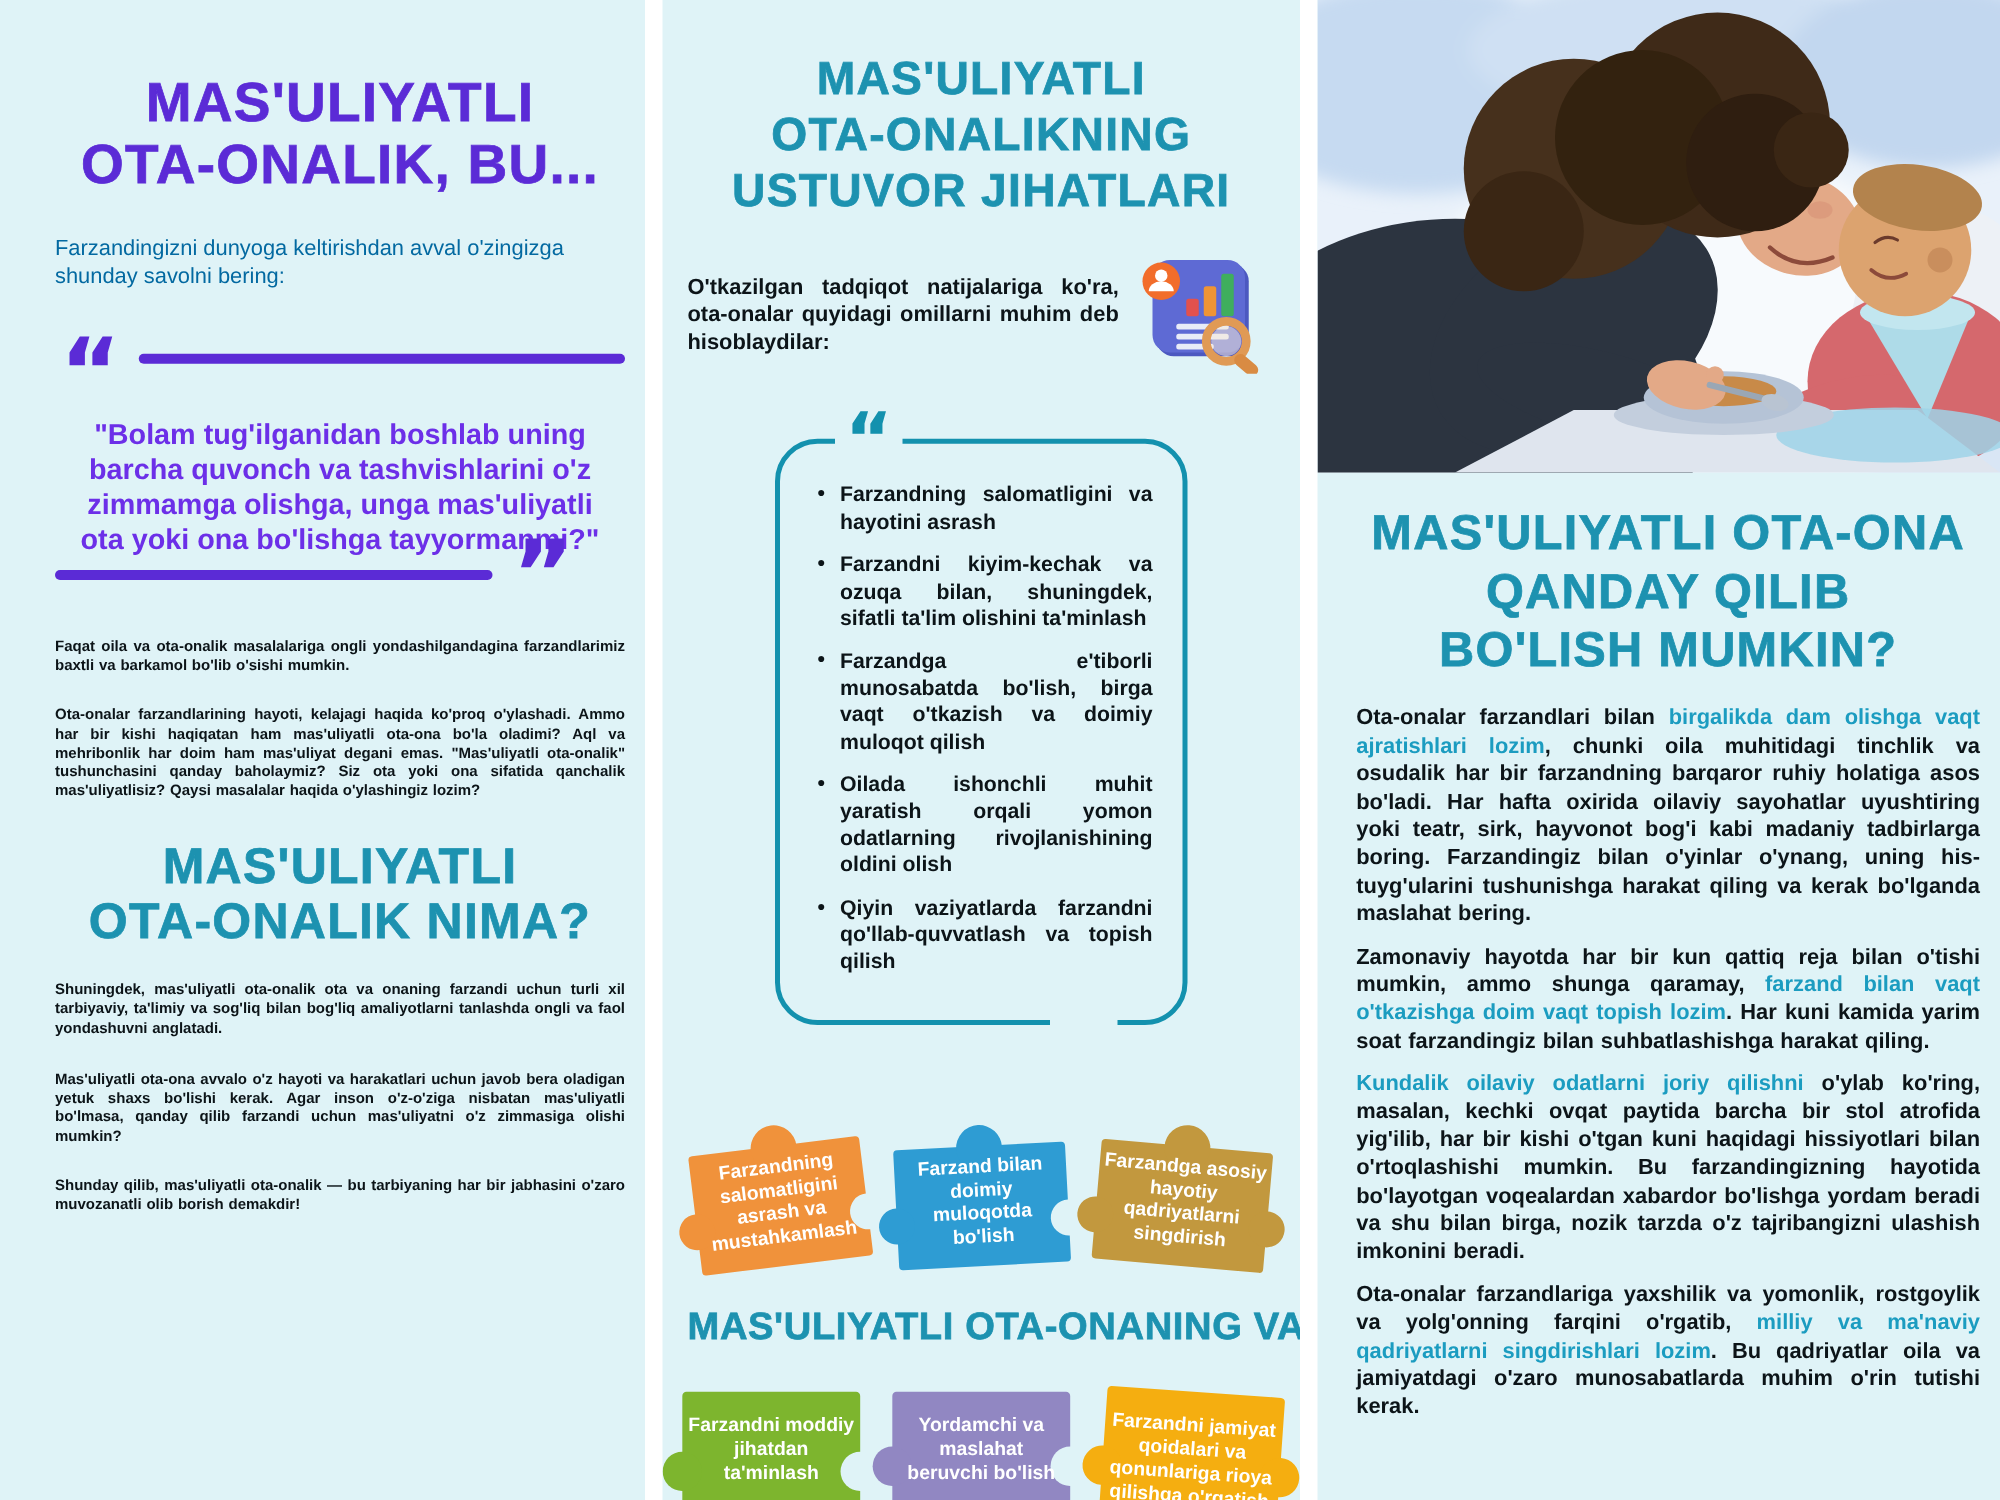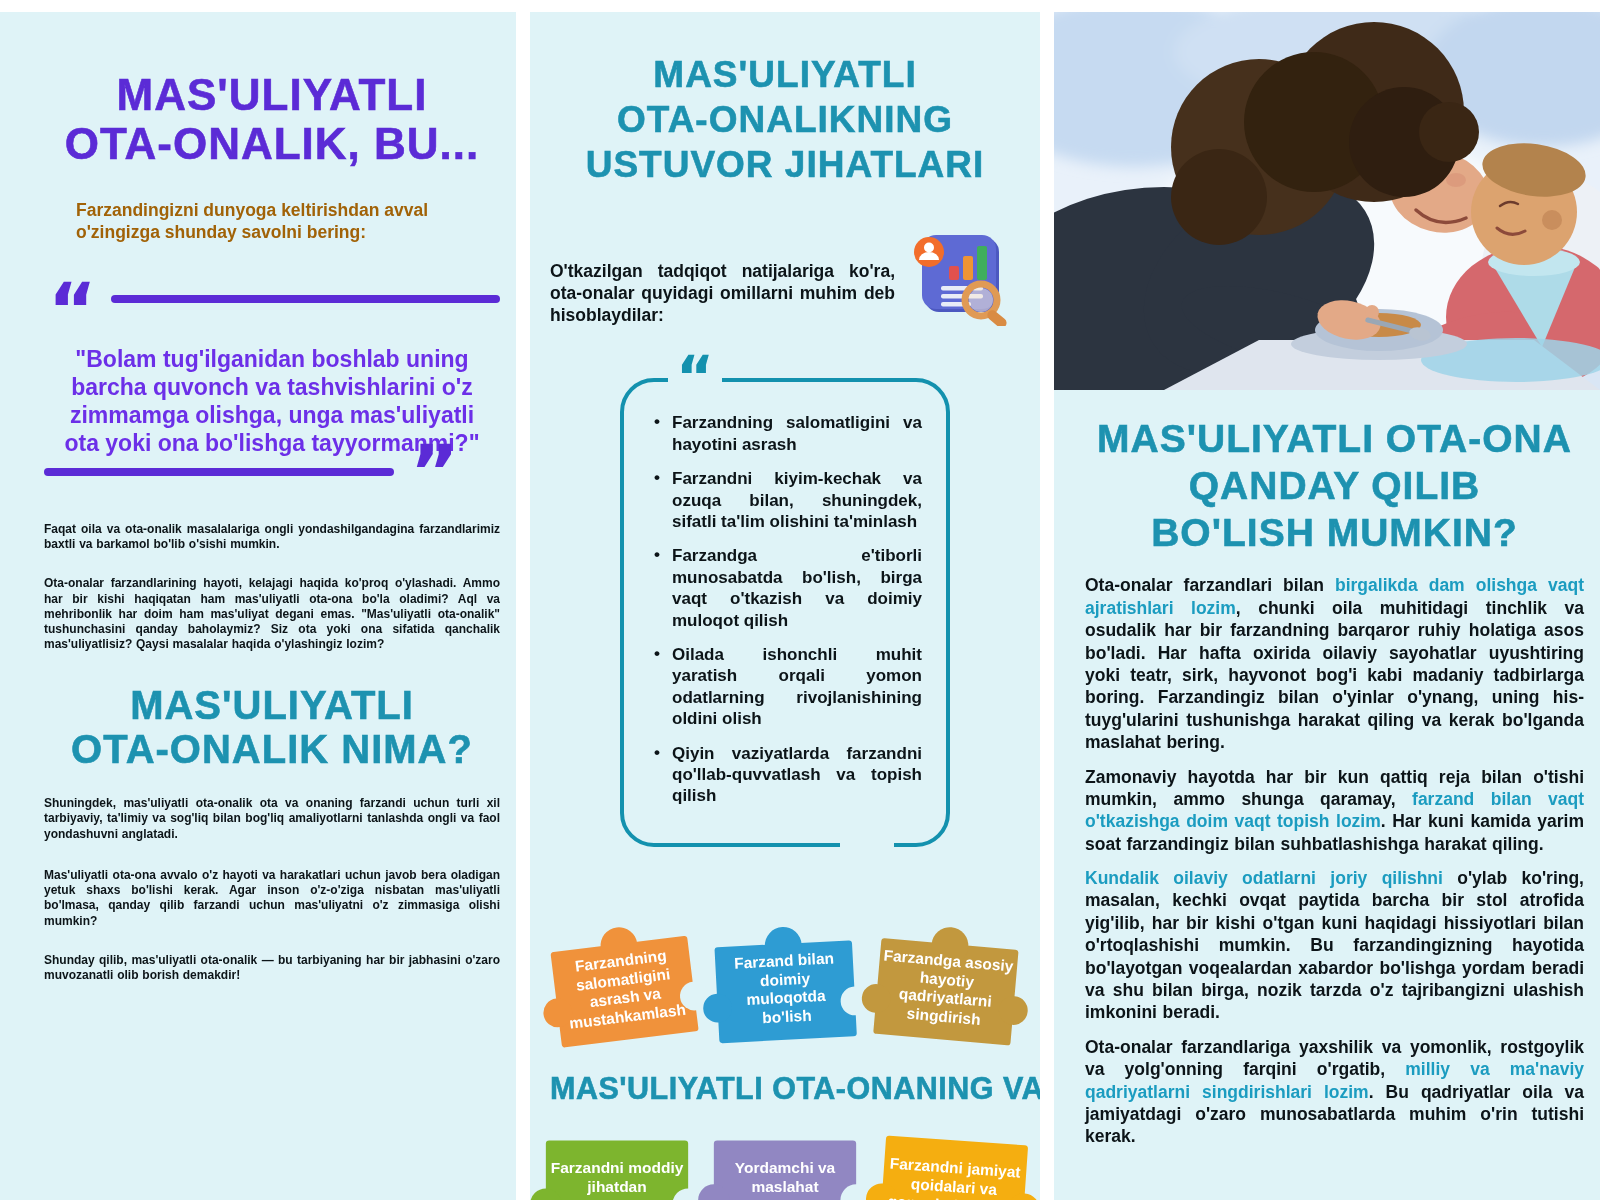--- a/index.html
+++ b/index.html
@@ -1,58 +1,58 @@
 <!DOCTYPE html>
 <html><head>
 <meta charset="utf-8">
 <style>
   * { margin:0; padding:0; box-sizing:border-box; }
   html,body { width:1600px; height:1200px; overflow:hidden;
     font-family:"Liberation Sans", sans-serif; background:#ffffff; }
   .sheet { position:relative; width:1600px; height:1200px; background:#ffffff; }
-  .panel { position:absolute; top:12px; bottom:0; background:#dff3f7; overflow:hidden; }
+  .panel { position:absolute; top:0; bottom:0; background:#dff3f7; overflow:hidden; }
   .panel-left  { left:0;    width:516px; }
   .panel-mid   { left:530px; width:510px; }
   .panel-right { left:1054px; width:546px; }
   .sep { position:absolute; top:0; bottom:0; background:#ffffff; }
   .sep-1 { left:516px;  width:14px; }
   .sep-2 { left:1040px; width:14px; }
 
   
   .display { font-weight:900; letter-spacing:1px; text-align:center; line-height:1.12;
              -webkit-text-stroke:0.6px currentColor; }
   .purple  { color:#5b2bd6; }
   .teal    { color:#1d92b0; }
   .para { font-size:12px; font-weight:700; color:#0c1418; text-align:justify;
           line-height:1.27; word-spacing:0.04em; }
   .hl { color:#1b9cc0; }
 
   
   .panel-left .inner { padding:58px 16px 0 44px; }
   .h1-left { font-size:44px; }
-  .intro-left { margin-top:30px; font-size:17.5px; font-weight:700; color:#a16207; line-height:1.3;margin-left:32px; }
+  .intro-left { margin-top:30px; font-size:17.5px; font-weight:400; color:#0369a1; line-height:1.3; }
   .quote-block { position:relative; margin-top:24px; }
   .q-row { display:flex; align-items:center; }
   .q-glyph { font-family:"DejaVu Sans", sans-serif; font-weight:900; color:#5b2bd6;
              font-size:74px; line-height:0.55; }
   .q-open  { margin:22px 14px 0 4px; }
   .q-close { margin:0 0 0 16px; line-height:0.15; }
   .q-line { height:8px; background:#5b2bd6; border-radius:5px; flex:1; }
   .q-line-bottom { flex:0 0 350px; }
   .quote-text { margin:14px 6px 10px 6px; font-size:23px; font-weight:800; color:#6c2fe8;
                 text-align:center; line-height:1.22; }
   .p-gap { margin-top:24px; }
   .p-first { margin-top:44px; }
   .h2-left { font-size:40px; margin-top:30px; }
   .after-h { margin-top:26px; }
 
   
   .panel-mid .inner { padding:40px 20px 0 20px; }
   .h1-mid { font-size:37px; line-height:1.22; }
-  .mid-intro-row { display:flex; margin-top:43px; align-items:flex-end; }
+  .mid-intro-row { display:flex; margin-top:28px; align-items:center; }
   .mid-intro { width:345px; font-size:17.5px; }
   .report-icon { width:100px; height:96px; margin-left:14px; flex:0 0 auto; }
   .quote-box { position:relative; margin:52px auto 0 auto; width:330px;
                border:4px solid #1391ae; border-radius:34px; padding:30px 24px 36px 26px; }
   .qb-glyph { position:absolute; font-family:"DejaVu Sans", sans-serif; font-weight:900;
               color:#1391ae; font-size:58px; background:#dff3f7; padding:0 8px; line-height:0.9; }
   .qb-open  { top:-30px; left:44px; height:40px; overflow:hidden; }
   .qb-close { bottom:-26px; right:52px; height:34px; overflow:hidden; line-height:0.05; }
   .quote-box ul { list-style:none; }
   .quote-box li { position:relative; padding-left:22px; font-size:17px; font-weight:700;

